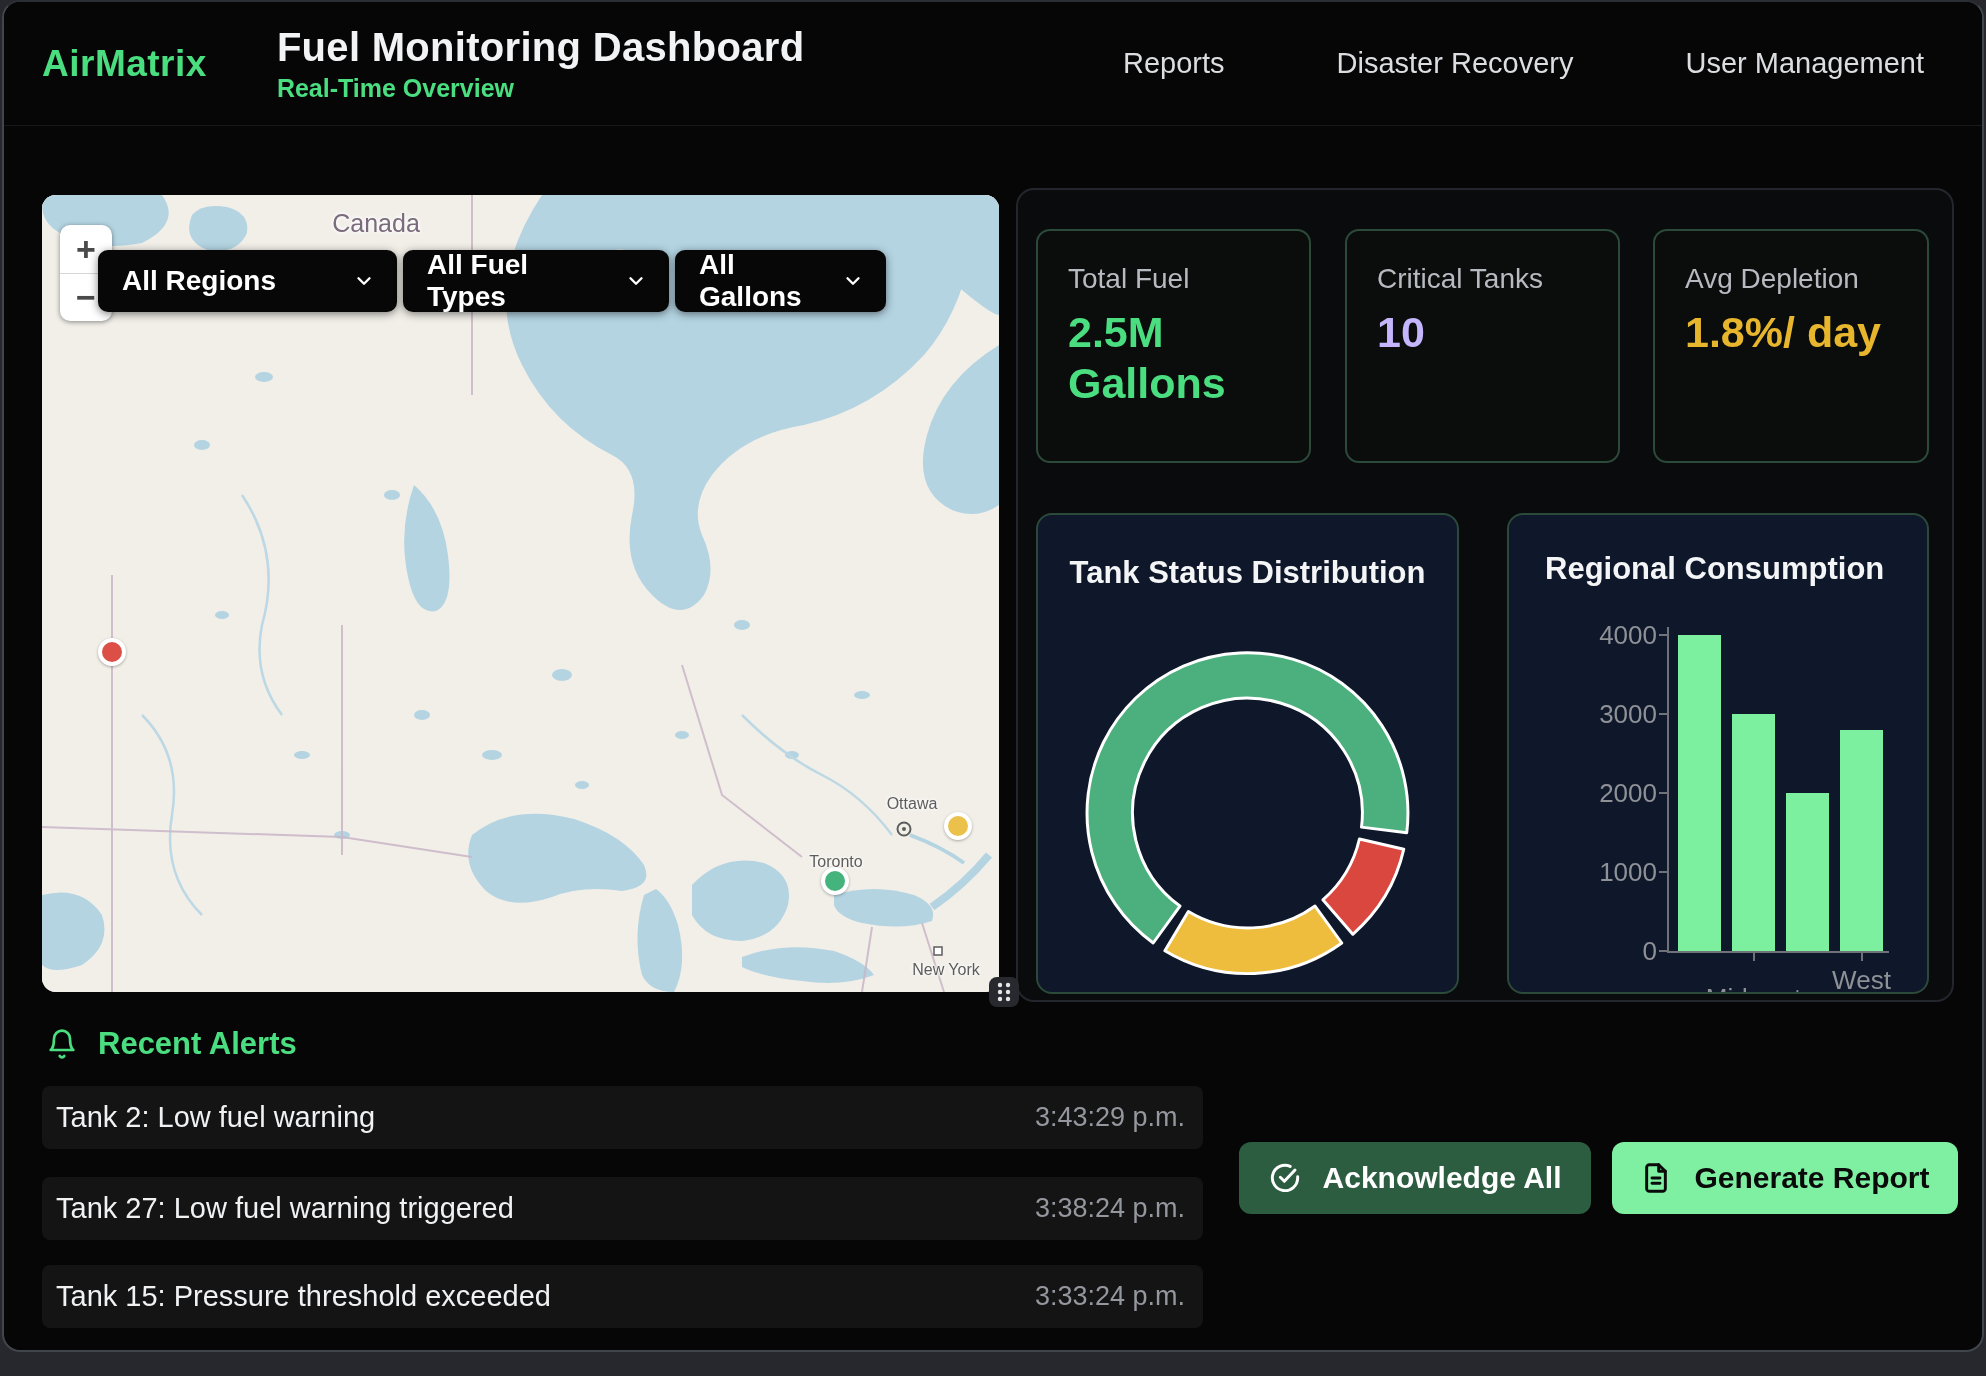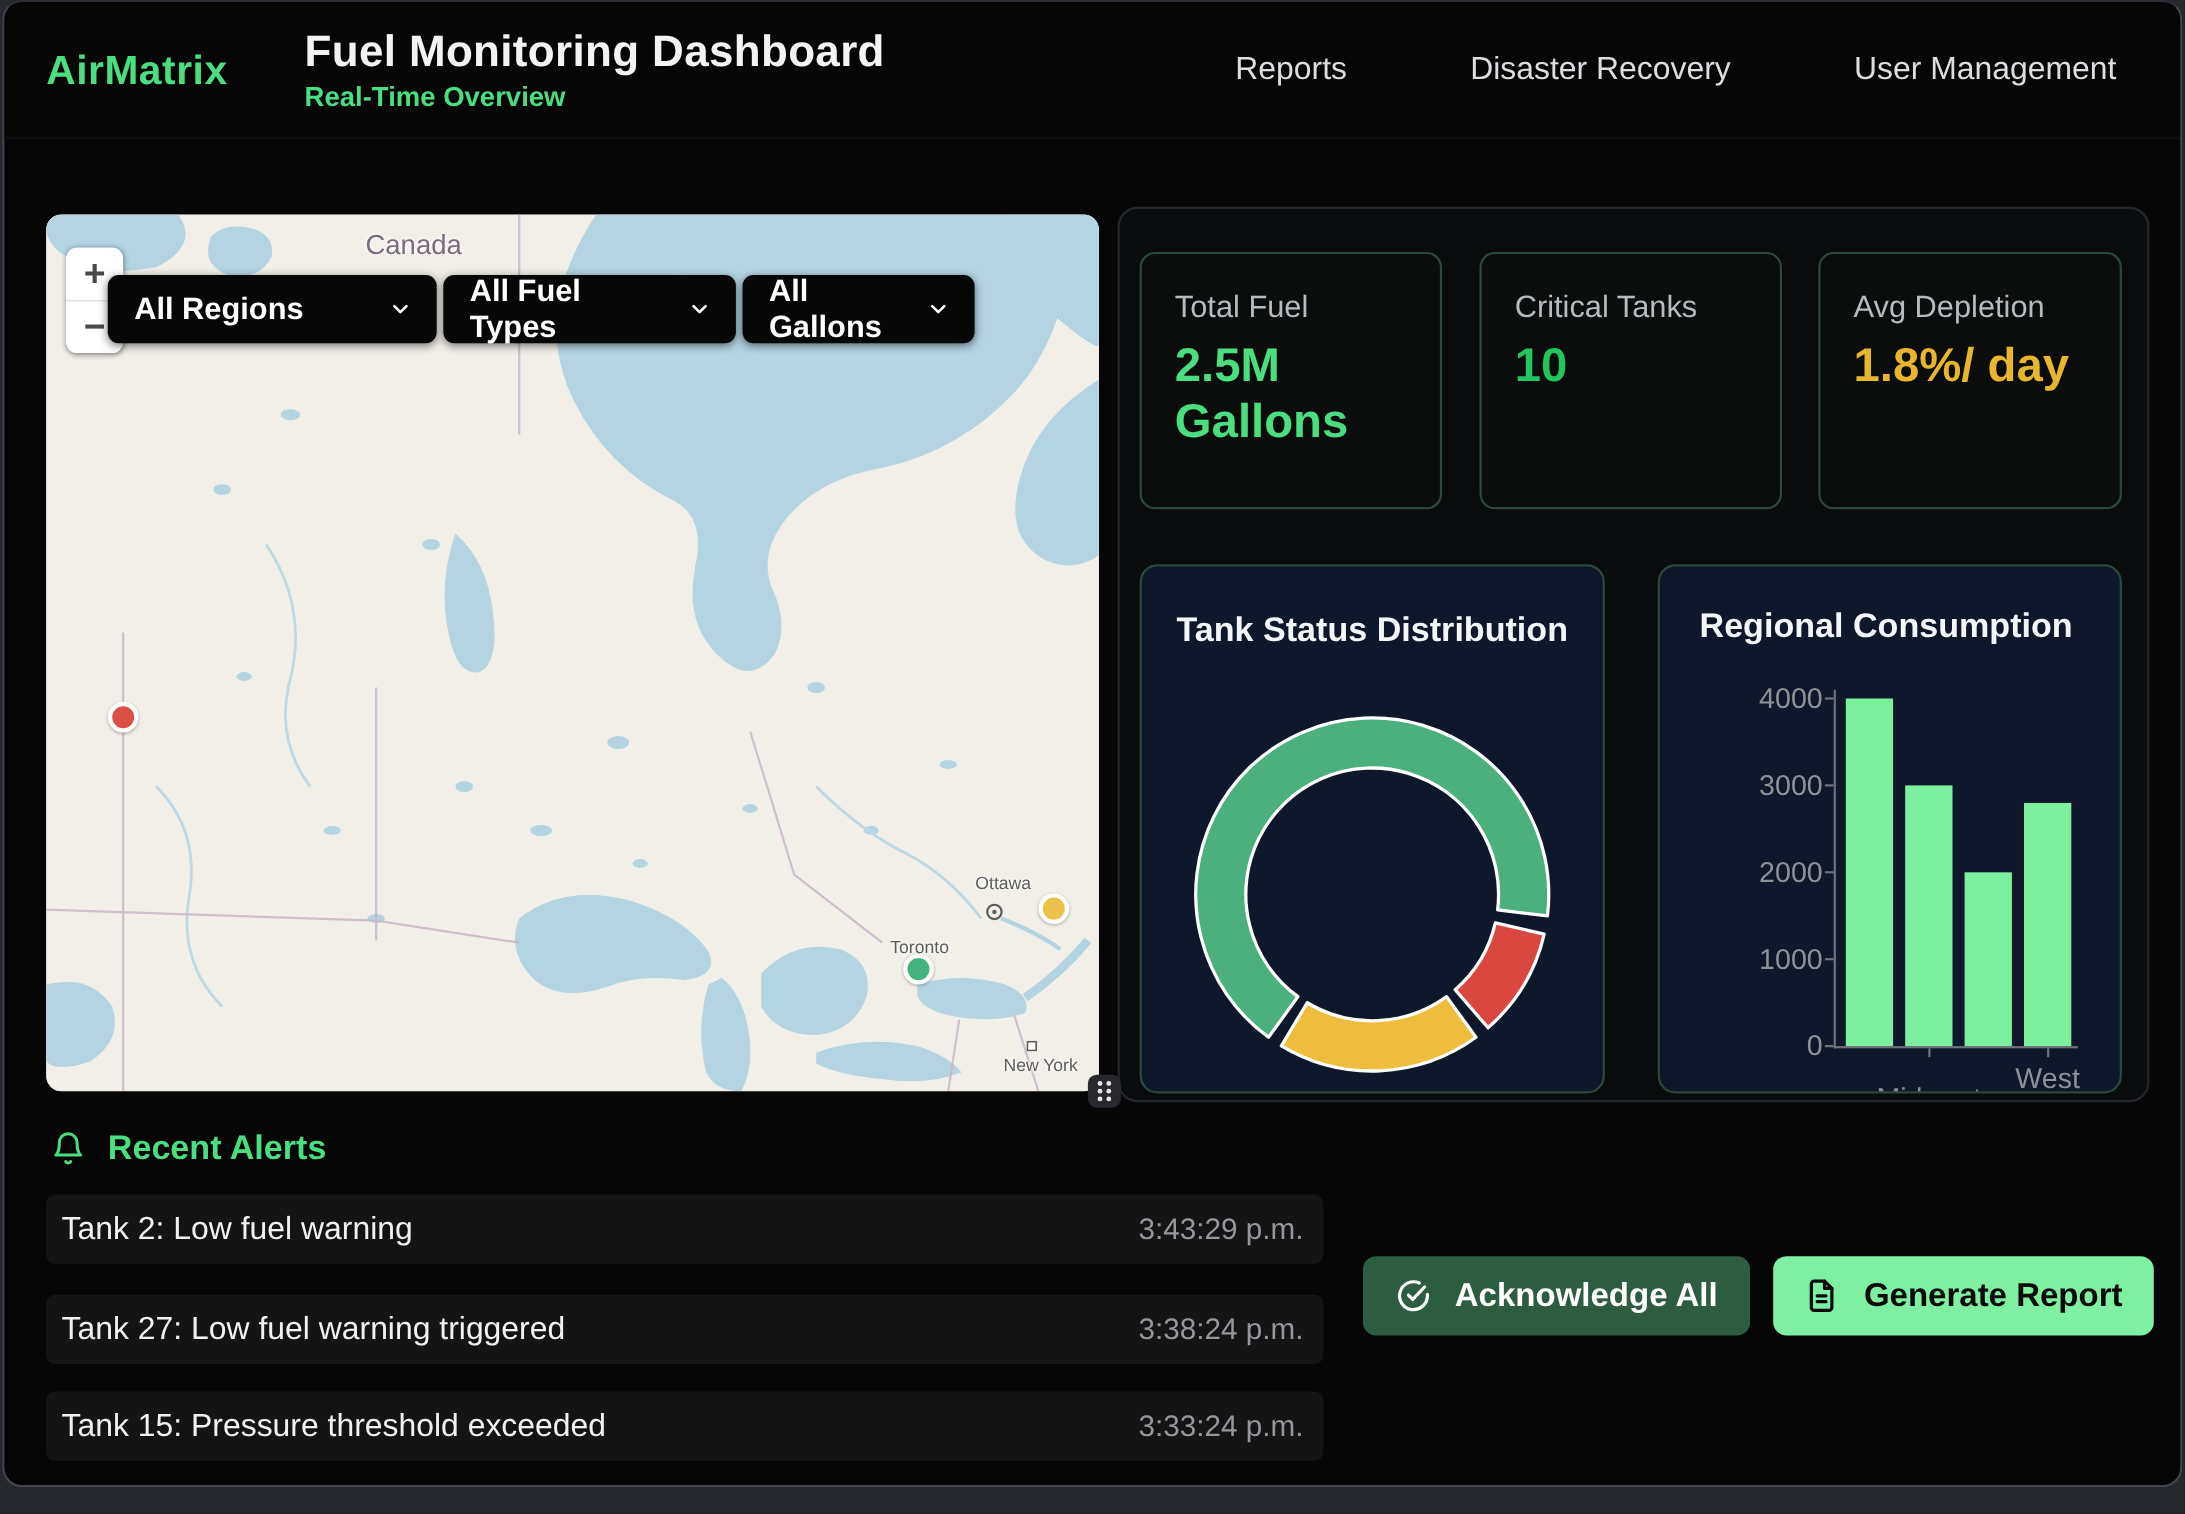--- a/index.html
+++ b/index.html
@@ -218,21 +218,21 @@
     </svg>
   </div>
 
   <div class="right-panel">
     <div class="stat-card" style="left:18px; width:275px;">
       <div class="stat-label">Total Fuel</div>
       <div class="stat-value" id="stat-val-0" style="color: rgb(74, 222, 128);">2.5M Gallons</div>
     </div>
     <div class="stat-card" style="left:327px; width:275px;">
       <div class="stat-label">Critical Tanks</div>
-      <div class="stat-value" id="stat-val-1" style="color: #22c55e;">10</div>
+      <div class="stat-value" id="stat-val-1" style="color: #c4b5fd;">10</div>
     </div>
     <div class="stat-card" style="left:635px; width:276px;">
       <div class="stat-label">Avg Depletion</div>
       <div class="stat-value" id="stat-val-2" style="color: rgb(231, 182, 45);">1.8%/ day</div>
     </div>
 
     <div class="chart-card" id="donut-card" style="left:18px; width:423px;">
       <div class="chart-title">Tank Status Distribution</div>
       <svg class="donut-svg" id="donut-svg" viewBox="0 0 423 481">
           <path d="M116.3 432.1 A162 162 0 1 1 372.3 320.7 L326.6 315.1 A116 116 0 1 0 143.3 394.8 Z" fill="#4caf7e" stroke="#ffffff" stroke-width="3" stroke-linejoin="round"></path>

